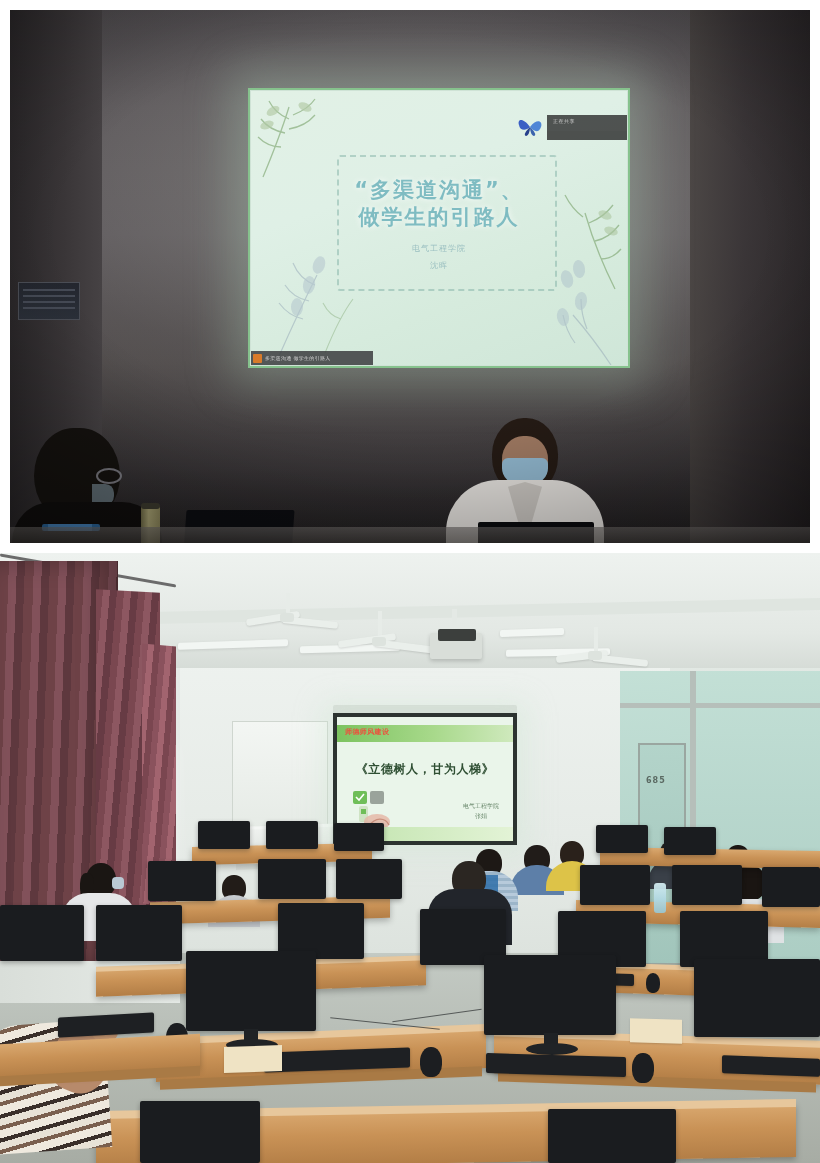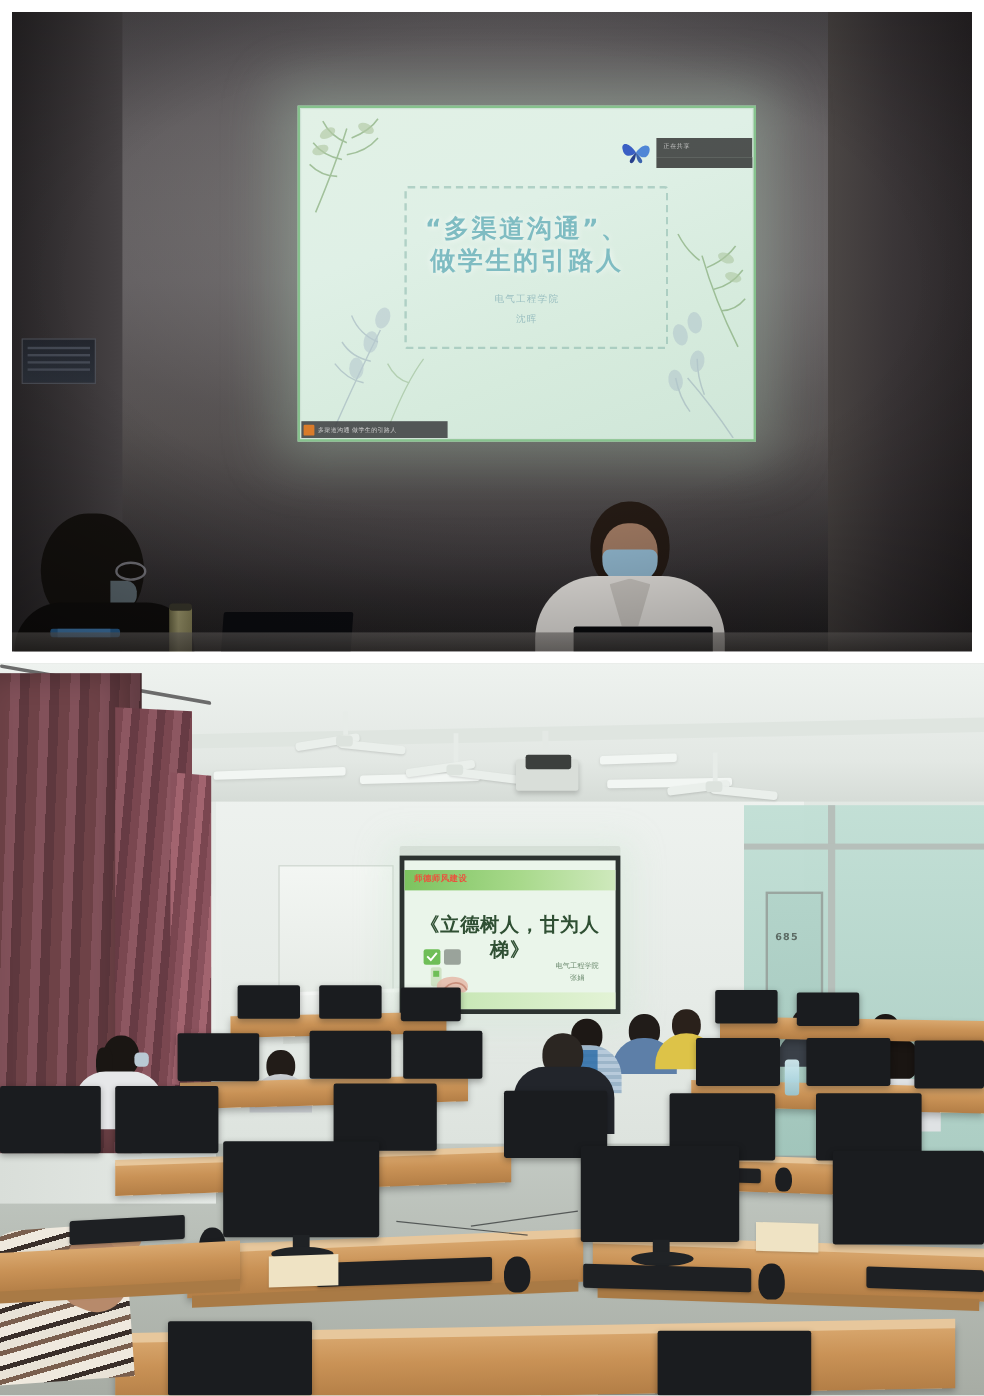--- a/index.html
+++ b/index.html
@@ -111,21 +111,21 @@
   .curtainrail{position:absolute;height:3px;background:#6b6b6b;border-radius:2px;}
   .window{position:absolute;background:linear-gradient(180deg,#ffffff 0%,#f6f8fb 40%,#e9eef4 100%);box-shadow:0 0 22px 8px rgba(255,255,255,.75);}
   .winframe{position:absolute;background:#cfd6d8;}
 
   
   #scr2{position:absolute;left:333px;top:160px;width:184px;height:132px;background:#2c3330;padding:3px;box-sizing:border-box;
      box-shadow:0 0 26px 10px rgba(200,230,205,.35);}
   #scr2in{position:absolute;left:4px;top:4px;right:4px;bottom:4px;background:#eaf5ea;overflow:hidden;}
   #scr2head{position:absolute;left:0;top:8px;width:100%;height:17px;background:linear-gradient(90deg,#7cc35f 0%,#a8d98b 55%,#cfe9bd 100%);}
   #scr2headTxt{position:absolute;left:8px;top:2px;font-size:7px;color:#e9553f;font-weight:700;letter-spacing:.4px;}
-  #scr2title{position:absolute;left:0;top:44px;width:100%;text-align:center;font-size:16px;color:#2f4f33;font-weight:700;letter-spacing:.6px;}
+  #scr2title{position:absolute;left:0;top:44px;width:100%;text-align:center;font-size:12px;color:#2f4f33;font-weight:700;letter-spacing:.6px;}
   #scr2org{position:absolute;right:14px;top:84px;text-align:center;font-size:6px;color:#6c8a6e;line-height:1.7;}
   #scr2art{position:absolute;left:14px;top:72px;width:54px;height:44px;}
   #scr2foot{position:absolute;left:0;bottom:0;width:100%;height:14px;background:linear-gradient(90deg,#bfe3ab,#e3f3d6);}
   #scrTop{position:absolute;left:333px;top:152px;width:184px;height:9px;background:#d9ded9;border-radius:2px;}
 
   
   #boardL{position:absolute;left:232px;top:168px;width:96px;height:108px;background:linear-gradient(180deg,#f3f6f3,#e6ebe6);border:1px solid #cfd6cf;box-sizing:border-box;}
   
   #podium{position:absolute;left:236px;top:275px;width:118px;height:40px;background:linear-gradient(180deg,#eef1ee,#d8ddd8);transform:skewY(-2deg);}
   #podiumTop{position:absolute;left:232px;top:272px;width:126px;height:6px;background:#f4f6f4;transform:skewY(-2deg);}

